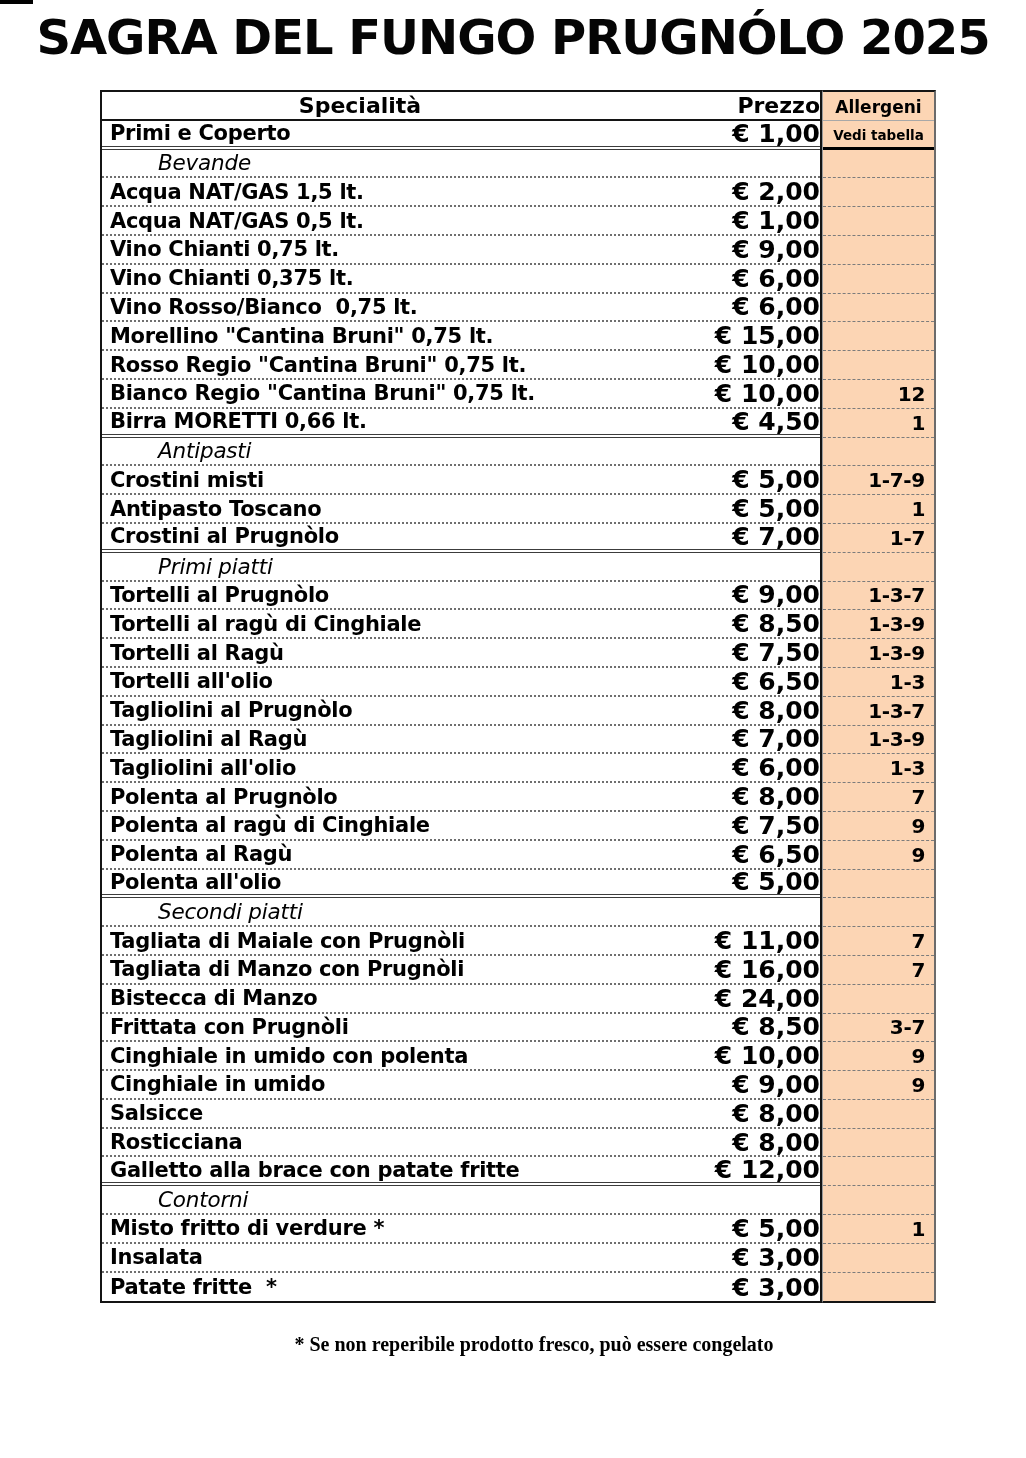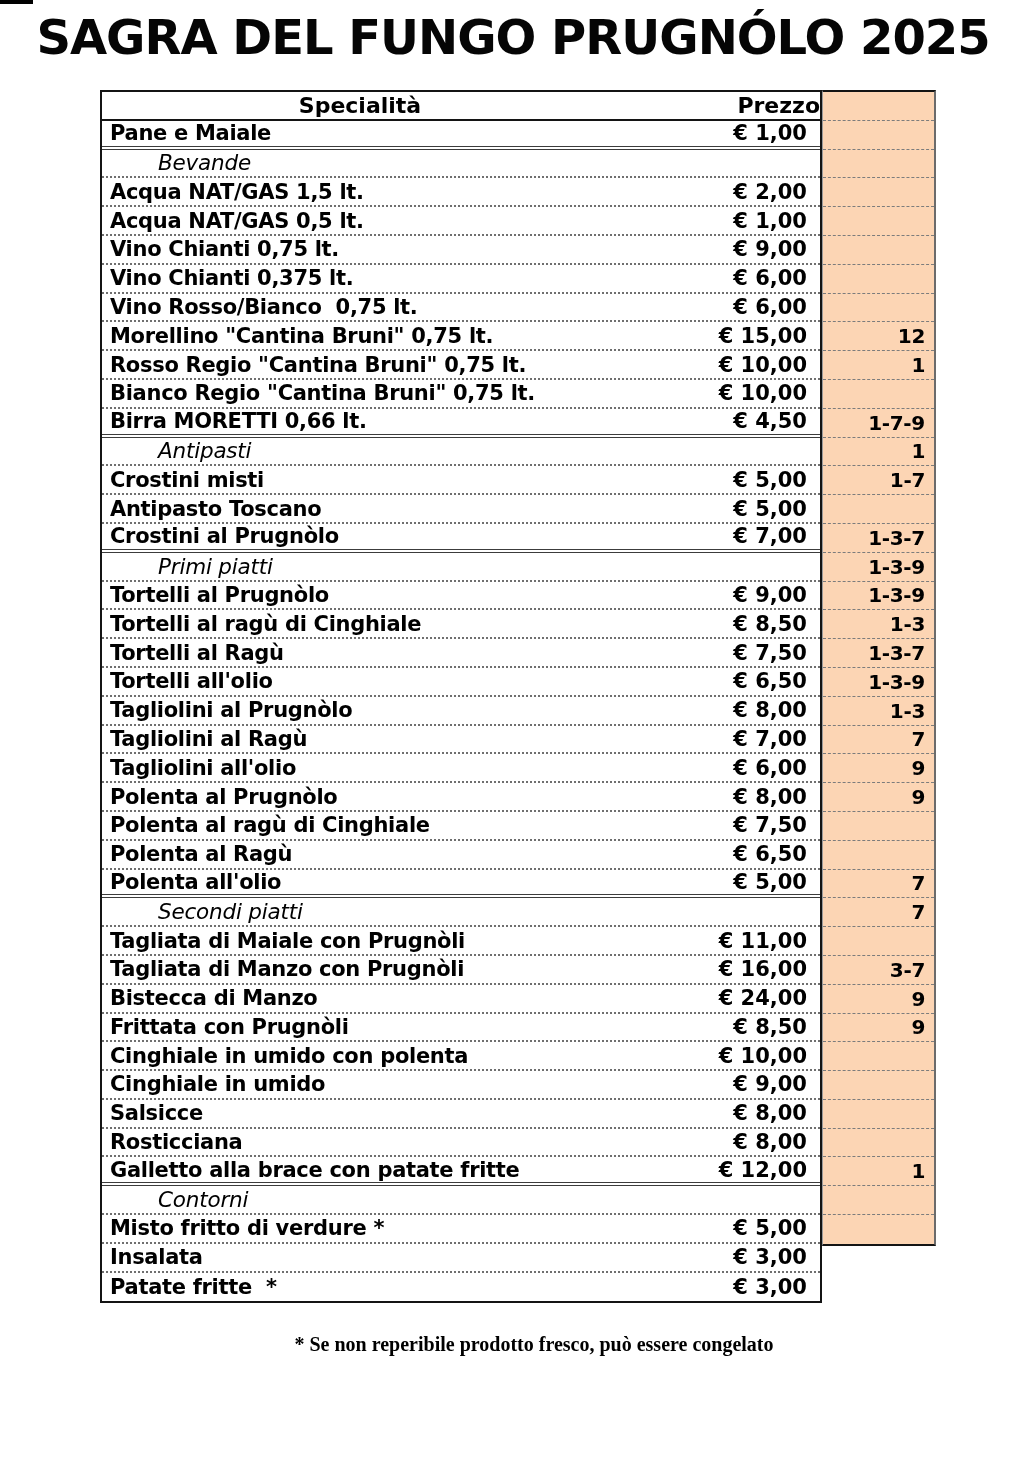--- a/index.html
+++ b/index.html
@@ -36,21 +36,21 @@
   .h-price { flex:1; text-align:right; font-weight:bold; font-size:22px; }
 
   .item-row, .section-row { border-bottom:2px dotted #6f6f6f; }
   .row.sep-double { border-bottom:4.5px double #3c3c3c; }
   .col-main .row:last-child { border-bottom:none; }
 
   .item-label {
     flex:1; font-weight:bold; font-size:21px; letter-spacing:-0.3px;
     padding-left:8px; white-space:pre; overflow:hidden;
   }
-  .item-price { font-weight:bold; font-size:21px; padding-right:13px; white-space:pre; }
+  .item-price { font-weight:bold; font-size:25px; padding-right:0; white-space:pre; }
   .s-label { font-style:italic; font-size:21.5px; padding-left:56px; font-weight:normal; letter-spacing:-0.2px; }
 
   
   .col-allerg {
     width:114px; box-sizing:border-box; background:#FCD5B4;
     border-top:2px solid #141414; border-right:2px solid #6b6b6b;
     border-bottom:2.5px solid #141414; border-left:1px solid #9a9a9a;
   }
   .allerg-head {
     height:57.6px; box-sizing:border-box; border-bottom:3px solid #000;
@@ -85,21 +85,21 @@
 <h1 class="title">SAGRA DEL FUNGO PRUGNÓLO 2025</h1>
 
 <div class="menu-table">
   <div class="col-main" id="rows-main">
     <div class="row header-row">
       <div class="h-name">Specialità</div>
       <div class="h-price">Prezzo</div>
     </div>
 
   <div class="row item-row sep-double">
-        <div class="item-label">Pane e Maiale</div>
+        <div class="item-label">Primi e Coperto</div>
         <div class="item-price">€ 1,00</div>
       </div>
       <div class="row section-row">
         <div class="s-label">Bevande</div>
       </div>
       <div class="row item-row">
         <div class="item-label">Acqua NAT/GAS 1,5 lt.</div>
         <div class="item-price">€ 2,00</div>
       </div>
       <div class="row item-row">
@@ -246,20 +246,24 @@
         <div class="item-label">Insalata</div>
         <div class="item-price">€ 3,00</div>
       </div>
       <div class="row item-row">
         <div class="item-label">Patate fritte  *</div>
         <div class="item-price">€ 3,00</div>
       </div>
     </div>
 
   <div class="col-allerg" id="rows-allerg">
+    <div class="allerg-head">
+      <div class="ah-title">Allergeni</div>
+      <div class="ah-sub">Vedi tabella</div>
+    </div>
 
   <div class="allerg-cell"></div>
       <div class="allerg-cell"></div>
       <div class="allerg-cell"></div>
       <div class="allerg-cell"></div>
       <div class="allerg-cell"></div>
       <div class="allerg-cell"></div>
       <div class="allerg-cell"></div>
       <div class="allerg-cell"></div>
       <div class="allerg-cell">12</div>

